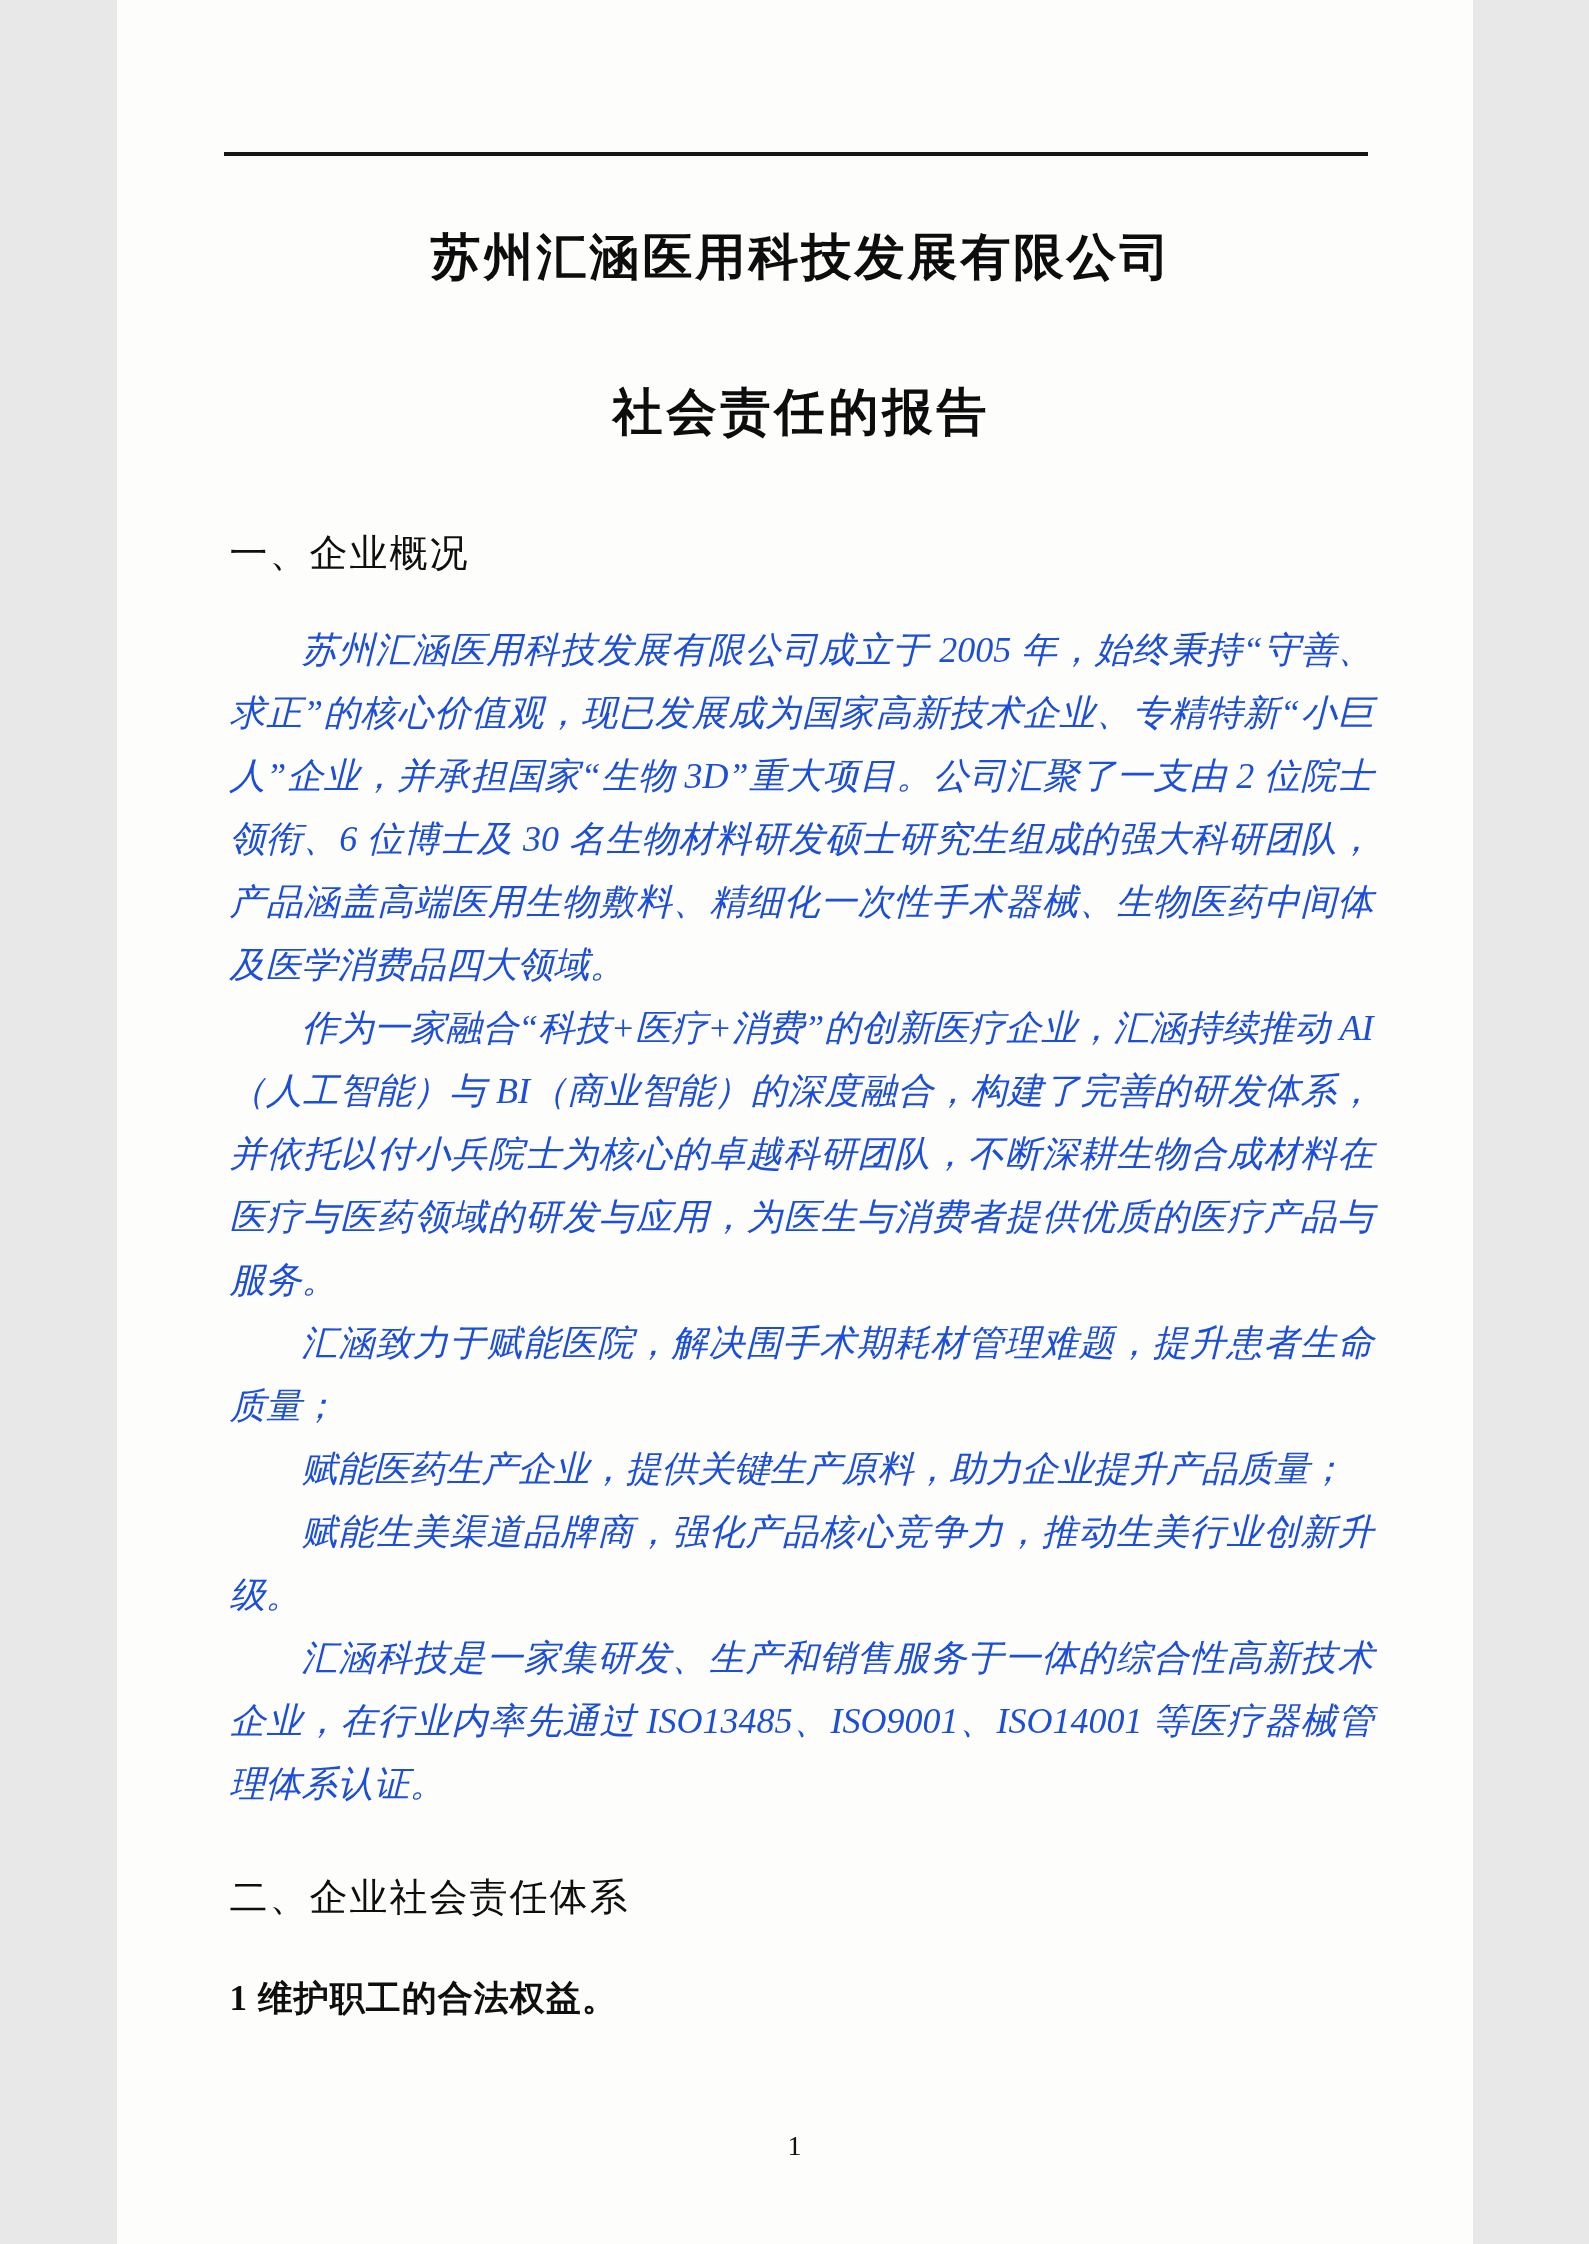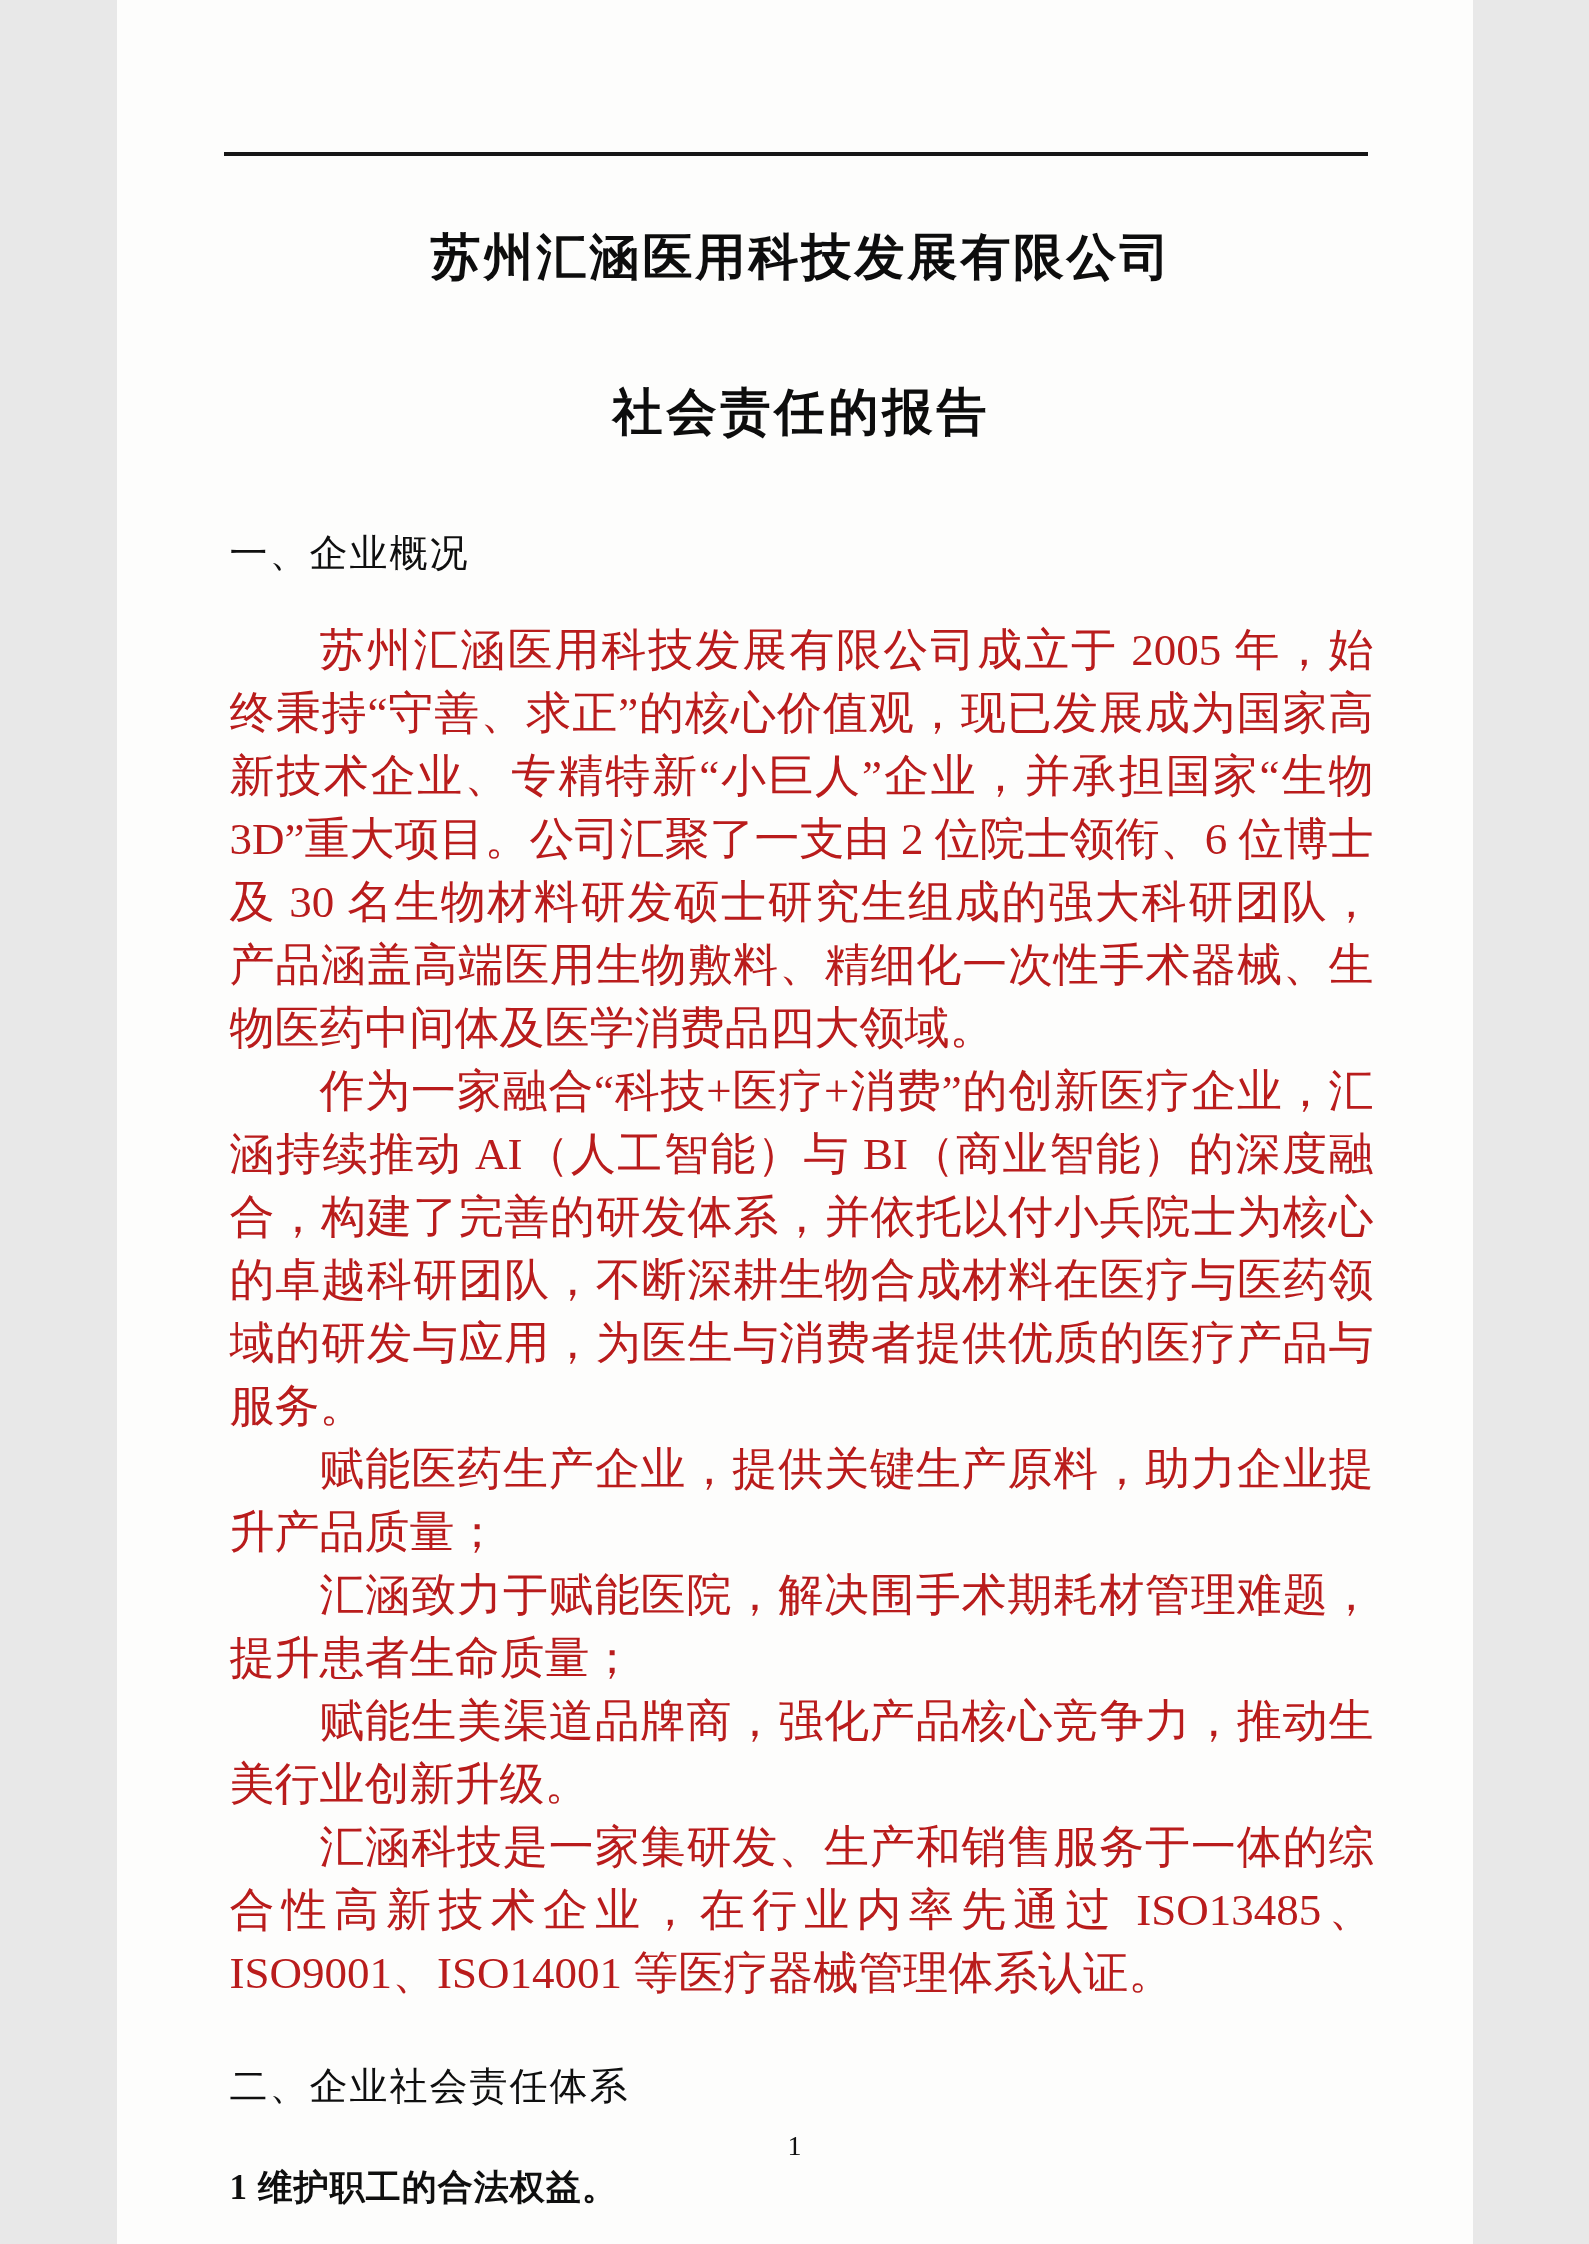--- a/index.html
+++ b/index.html
@@ -58,26 +58,27 @@
     color: #0f0f0f;
   }
   .body-block {
     margin-top: 40px;
   }
   .body-block.tight {
     margin-top: 46px;
   }
   p.para {
     margin: 0;
-    font-size: 45px;
+    font-size: 36px;
     line-height: 63px;
     text-align: justify;
     text-justify: inter-character;
     text-indent: 2em;
-    color: #b91c1c;
+    color: #1d4ed8;
+    font-style: italic;
   }
   .page-footer {
     position: absolute;
     left: 0;
     right: 0;
     bottom: 82px;
     text-align: center;
     font-size: 28px;
     color: #111;
   }
@@ -91,22 +92,22 @@
 
   <h1 class="doc-title">苏州汇涵医用科技发展有限公司</h1>
 
   <h2 class="doc-subtitle">社会责任的报告</h2>
 
   <h3 class="sec-heading">一、企业概况</h3>
 
   <div class="body-block">
     <p class="para">苏州汇涵医用科技发展有限公司成立于 2005 年，始终秉持“守善、求正”的核心价值观，现已发展成为国家高新技术企业、专精特新“小巨人”企业，并承担国家“生物 3D”重大项目。公司汇聚了一支由 2 位院士领衔、6 位博士及 30 名生物材料研发硕士研究生组成的强大科研团队，产品涵盖高端医用生物敷料、精细化一次性手术器械、生物医药中间体及医学消费品四大领域。</p>
     <p class="para">作为一家融合“科技+医疗+消费”的创新医疗企业，汇涵持续推动 AI（人工智能）与 BI（商业智能）的深度融合，构建了完善的研发体系，并依托以付小兵院士为核心的卓越科研团队，不断深耕生物合成材料在医疗与医药领域的研发与应用，为医生与消费者提供优质的医疗产品与服务。</p>
+    <p class="para">汇涵致力于赋能医院，解决围手术期耗材管理难题，提升患者生命质量；</p>
     <p class="para">赋能医药生产企业，提供关键生产原料，助力企业提升产品质量；</p>
-    <p class="para">汇涵致力于赋能医院，解决围手术期耗材管理难题，提升患者生命质量；</p>
     <p class="para">赋能生美渠道品牌商，强化产品核心竞争力，推动生美行业创新升级。</p>
     <p class="para">汇涵科技是一家集研发、生产和销售服务于一体的综合性高新技术企业，在行业内率先通过 ISO13485、ISO9001、ISO14001 等医疗器械管理体系认证。</p>
   </div>
 
   <h3 class="sec-heading second">二、企业社会责任体系</h3>
 
   <h4 class="sub-heading">1 维护职工的合法权益。</h4>
 
 
   <div class="page-footer">1</div>

